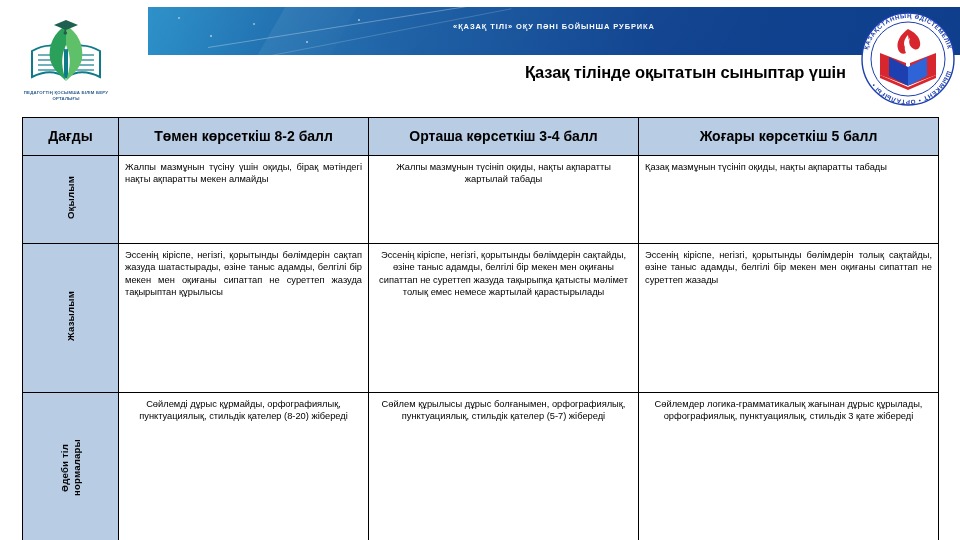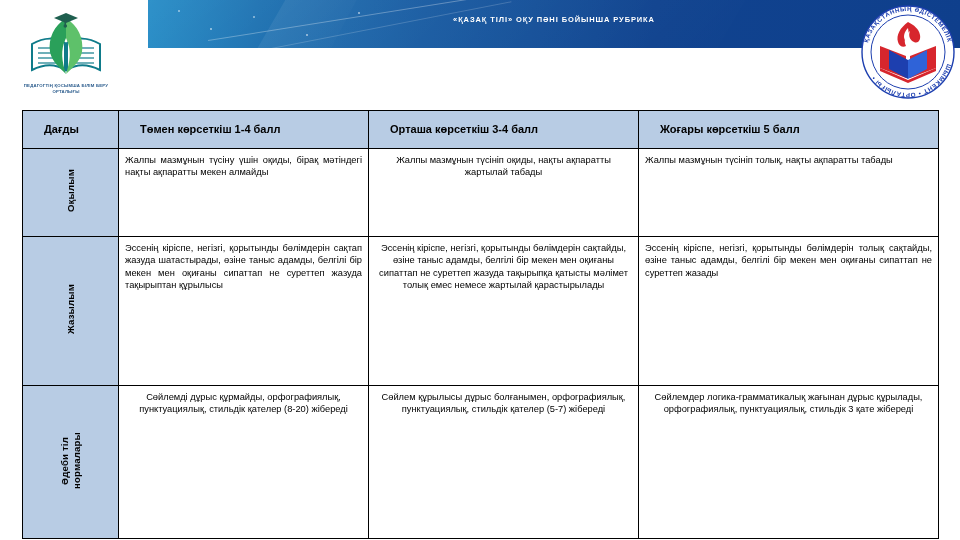--- a/index.html
+++ b/index.html
@@ -9,20 +9,21 @@
     overflow: hidden;
     background: #ffffff;
     font-family: "Liberation Sans", sans-serif;
   }
 
   .slide {
     position: relative;
     width: 960px;
     height: 392px;
     background: #ffffff;
+    margin-top: 7px;
   }
 
   
   .header-band {
     position: absolute;
     left: 148px;
     top: 0px;
     width: 812px;
     height: 48px;
     background: linear-gradient(100deg, #1b87c4 0%, #1a6fb0 14%, #1458a0 34%, #10438f 62%, #0f3f8c 100%);
@@ -144,23 +145,23 @@
   .rubric-table td, .rubric-table th {
     border: 1px solid #000000;
     vertical-align: top;
     padding: 5px 6px 4px 6px;
     font-size: 9.3px;
     line-height: 12.4px;
     color: #000000;
   }
   .rubric-table thead th {
     background: #b8cce4;
-    text-align: left;
-    font-weight: bold;
-    font-size: 11px;
+    text-align: center;
+    font-weight: bold;
+    font-size: 14px;
     height: 38px;
     vertical-align: middle;
     padding: 4px 21px;
   }
   .col-skill  { width: 96px; }
   .col-low    { width: 250px; }
   .col-mid    { width: 270px; }
   .col-high   { width: 300px; }
 
   td.skill-cell {
@@ -254,44 +255,45 @@
       <path d="M50 26 C46 30, 45 35, 47 38 C48 40, 51 40, 52 38 C50 34, 51 30, 50 26 Z" fill="#ffffff"></path>
 
       <path d="M22 44 L48 54 L48 76 L22 66 Z" fill="#d7262d"></path>
       <path d="M78 44 L52 54 L52 76 L78 66 Z" fill="#d7262d"></path>
       <path d="M31 48 L50 58 L50 77 L31 67 Z" fill="#1d3faf"></path>
       <path d="M69 48 L50 58 L50 77 L69 67 Z" fill="#2f63d8"></path>
       <path d="M22 66 L50 78 L78 66 L78 69 L50 81 L22 69 Z" fill="#d7262d"></path>
     </svg>
   </div>
 
+  <div class="slide-title">Қазақ тілінде оқытатын сыныптар   үшін</div>
 
   <table class="rubric-table">
     <colgroup>
       <col class="col-skill">
         <col class="col-low">
         <col class="col-mid">
         <col class="col-high">
     </colgroup>
     <thead>
       <tr>
         <th>Дағды</th>
-        <th>Төмен көрсеткіш 1-4 балл</th>
+        <th>Төмен көрсеткіш 8-2 балл</th>
         <th>Орташа көрсеткіш 3-4 балл</th>
         <th>Жоғары көрсеткіш 5 балл</th>
       </tr>
     </thead>
     <tbody>
       <tr class="row-read">
         <td class="skill-cell">
           <span class="skill-vert">Оқылым</span>
         </td>
         <td class="cell-justify">Жалпы мазмұнын түсіну үшін оқиды, бірақ мәтіндегі нақты ақпаратты мекен алмайды</td>
         <td class="cell-left">Жалпы мазмұнын түсініп оқиды, нақты ақпаратты жартылай табады</td>
-        <td class="cell-justify">Жалпы мазмұнын түсініп толық, нақты ақпаратты табады</td>
+        <td class="cell-justify">Қазақ мазмұнын түсініп оқиды, нақты ақпаратты табады</td>
       </tr>
       <tr class="row-write">
         <td class="skill-cell">
           <span class="skill-vert">Жазылым</span>
         </td>
         <td class="cell-justify">Эссенің кіріспе, негізгі, қорытынды бөлімдерін сақтап жазуда шатастырады, өзіне таныс адамды, белгілі бір мекен мен оқиғаны сипаттап не суреттеп жазуда тақырыптан құрылысы</td>
         <td class="cell-left">Эссенің кіріспе, негізгі, қорытынды бөлімдерін сақтайды, өзіне таныс адамды, белгілі бір мекен мен оқиғаны сипаттап не суреттеп жазуда тақырыпқа қатысты мәлімет толық емес немесе жартылай қарастырылады</td>
         <td class="cell-justify">Эссенің кіріспе, негізгі, қорытынды бөлімдерін толық сақтайды, өзіне таныс адамды, белгілі бір мекен мен оқиғаны сипаттап не суреттеп жазады</td>
       </tr>
       <tr class="row-norms">

